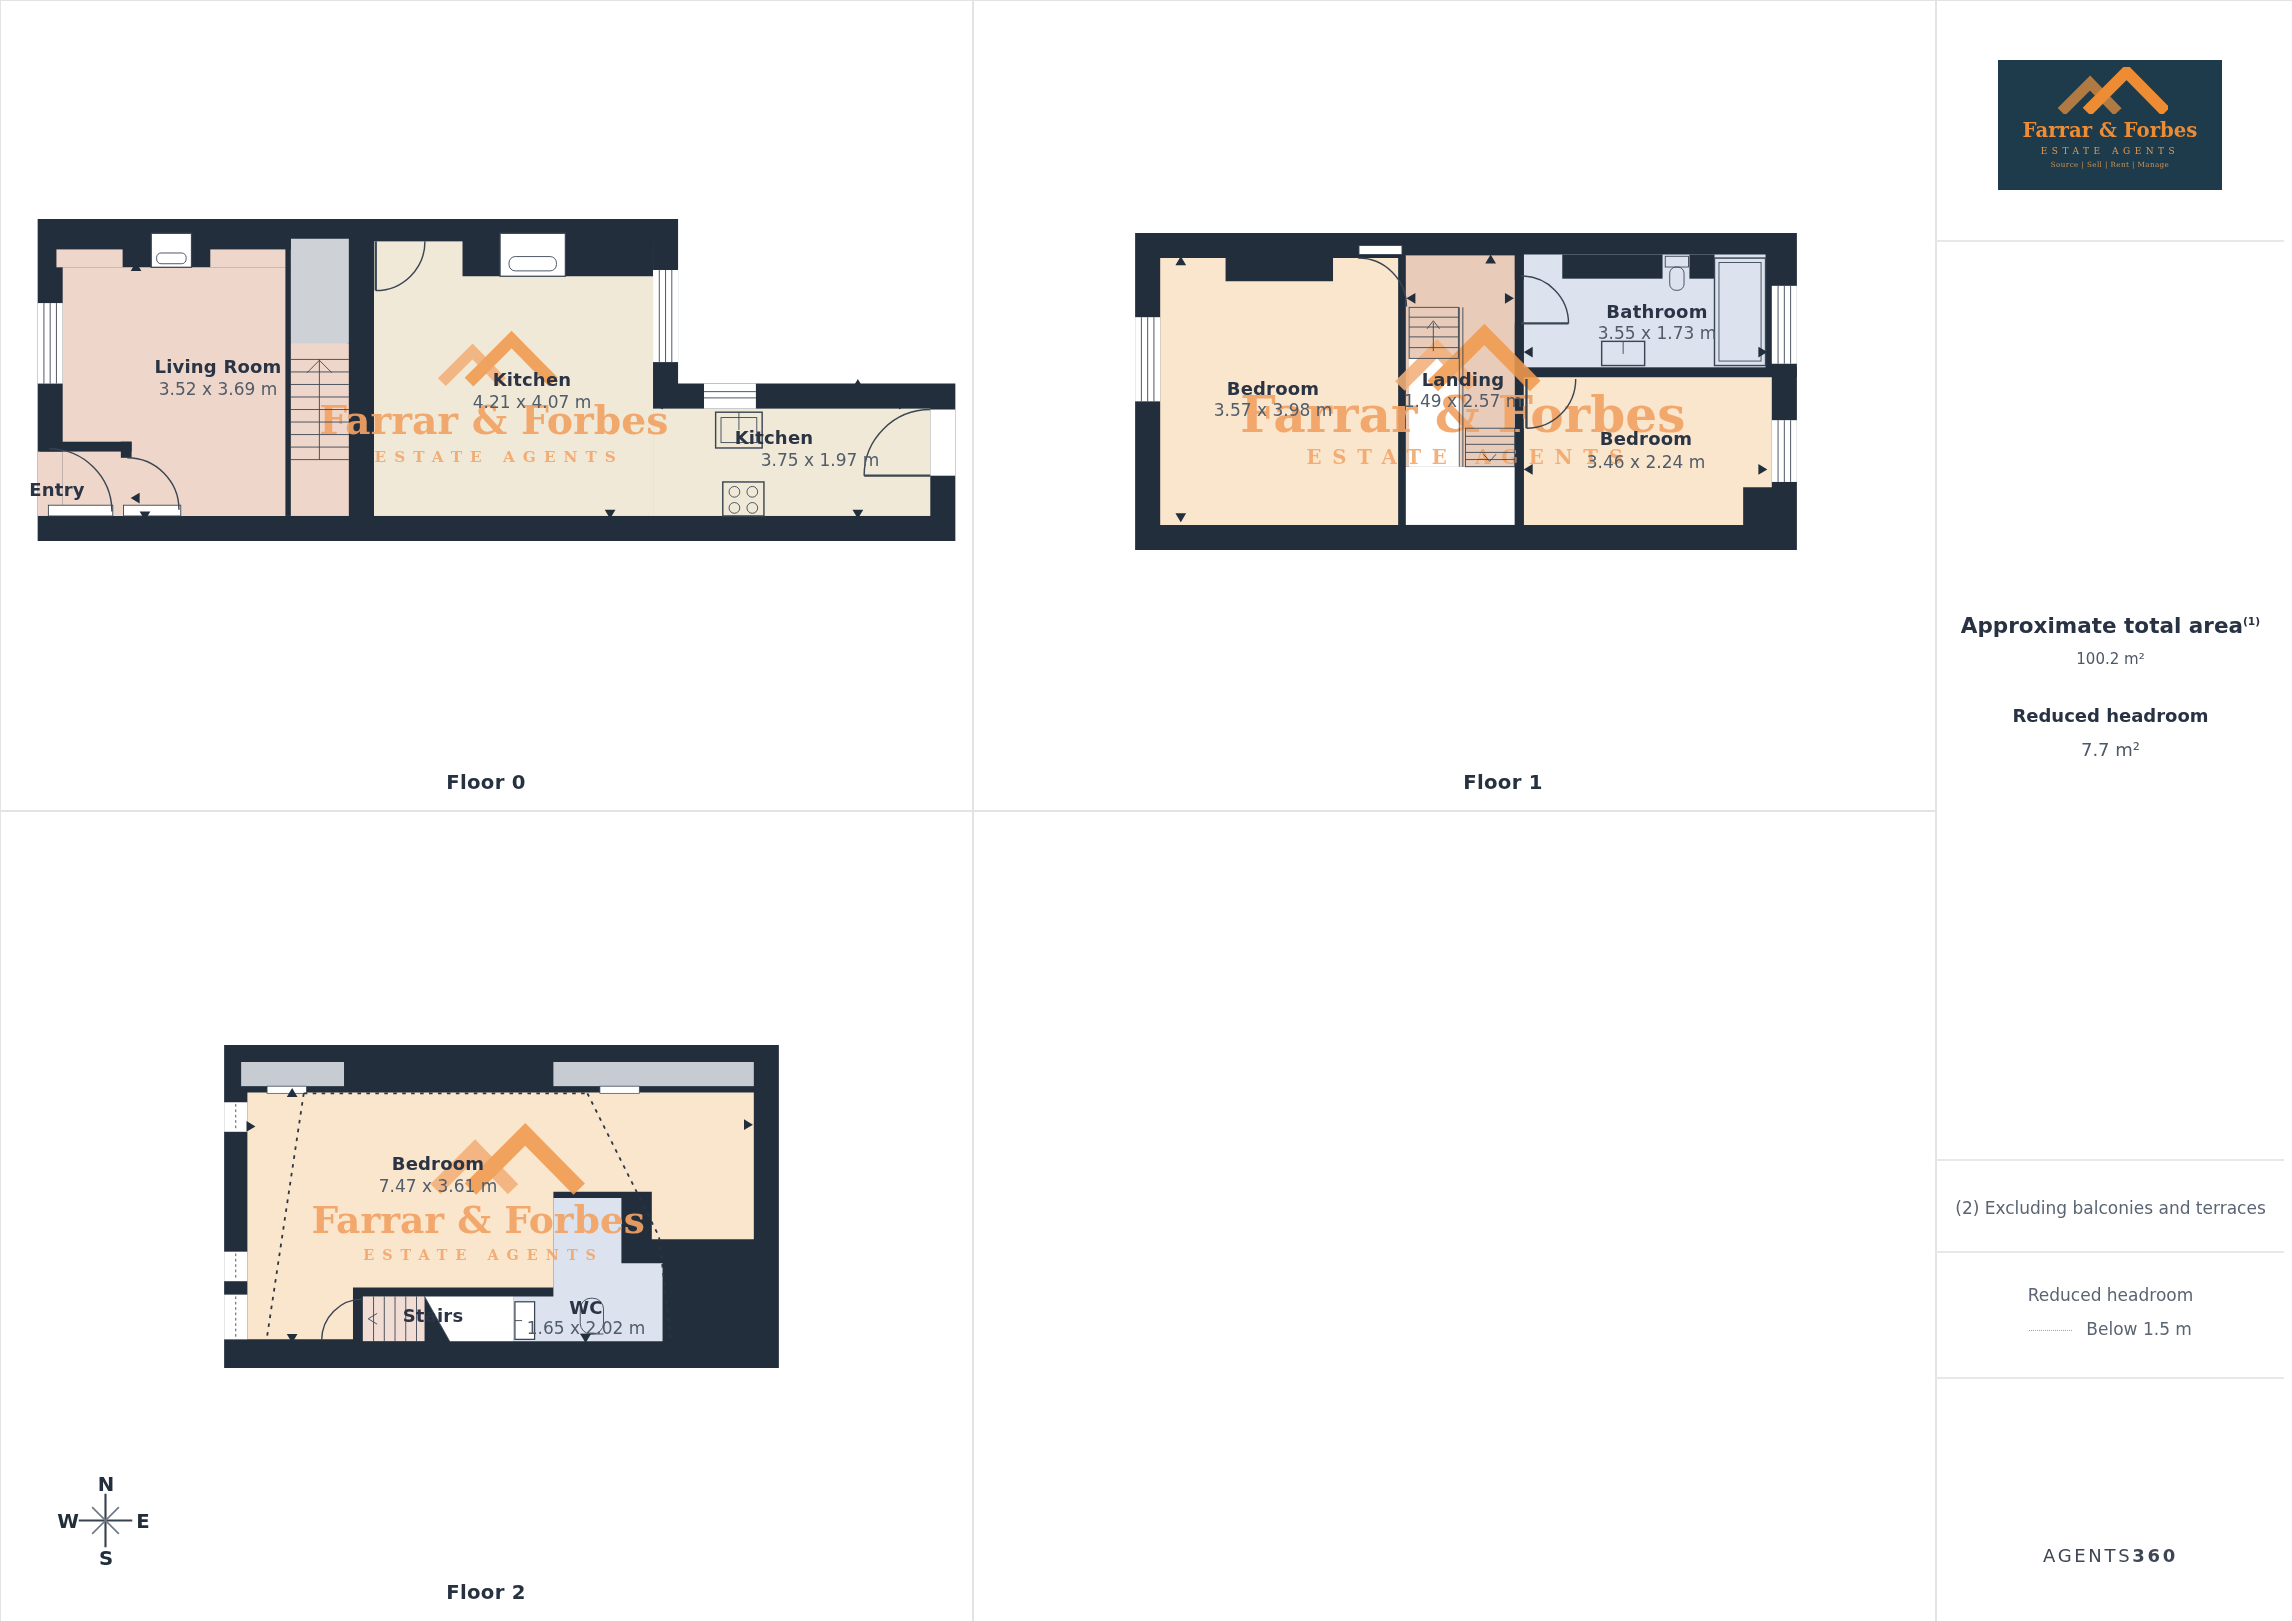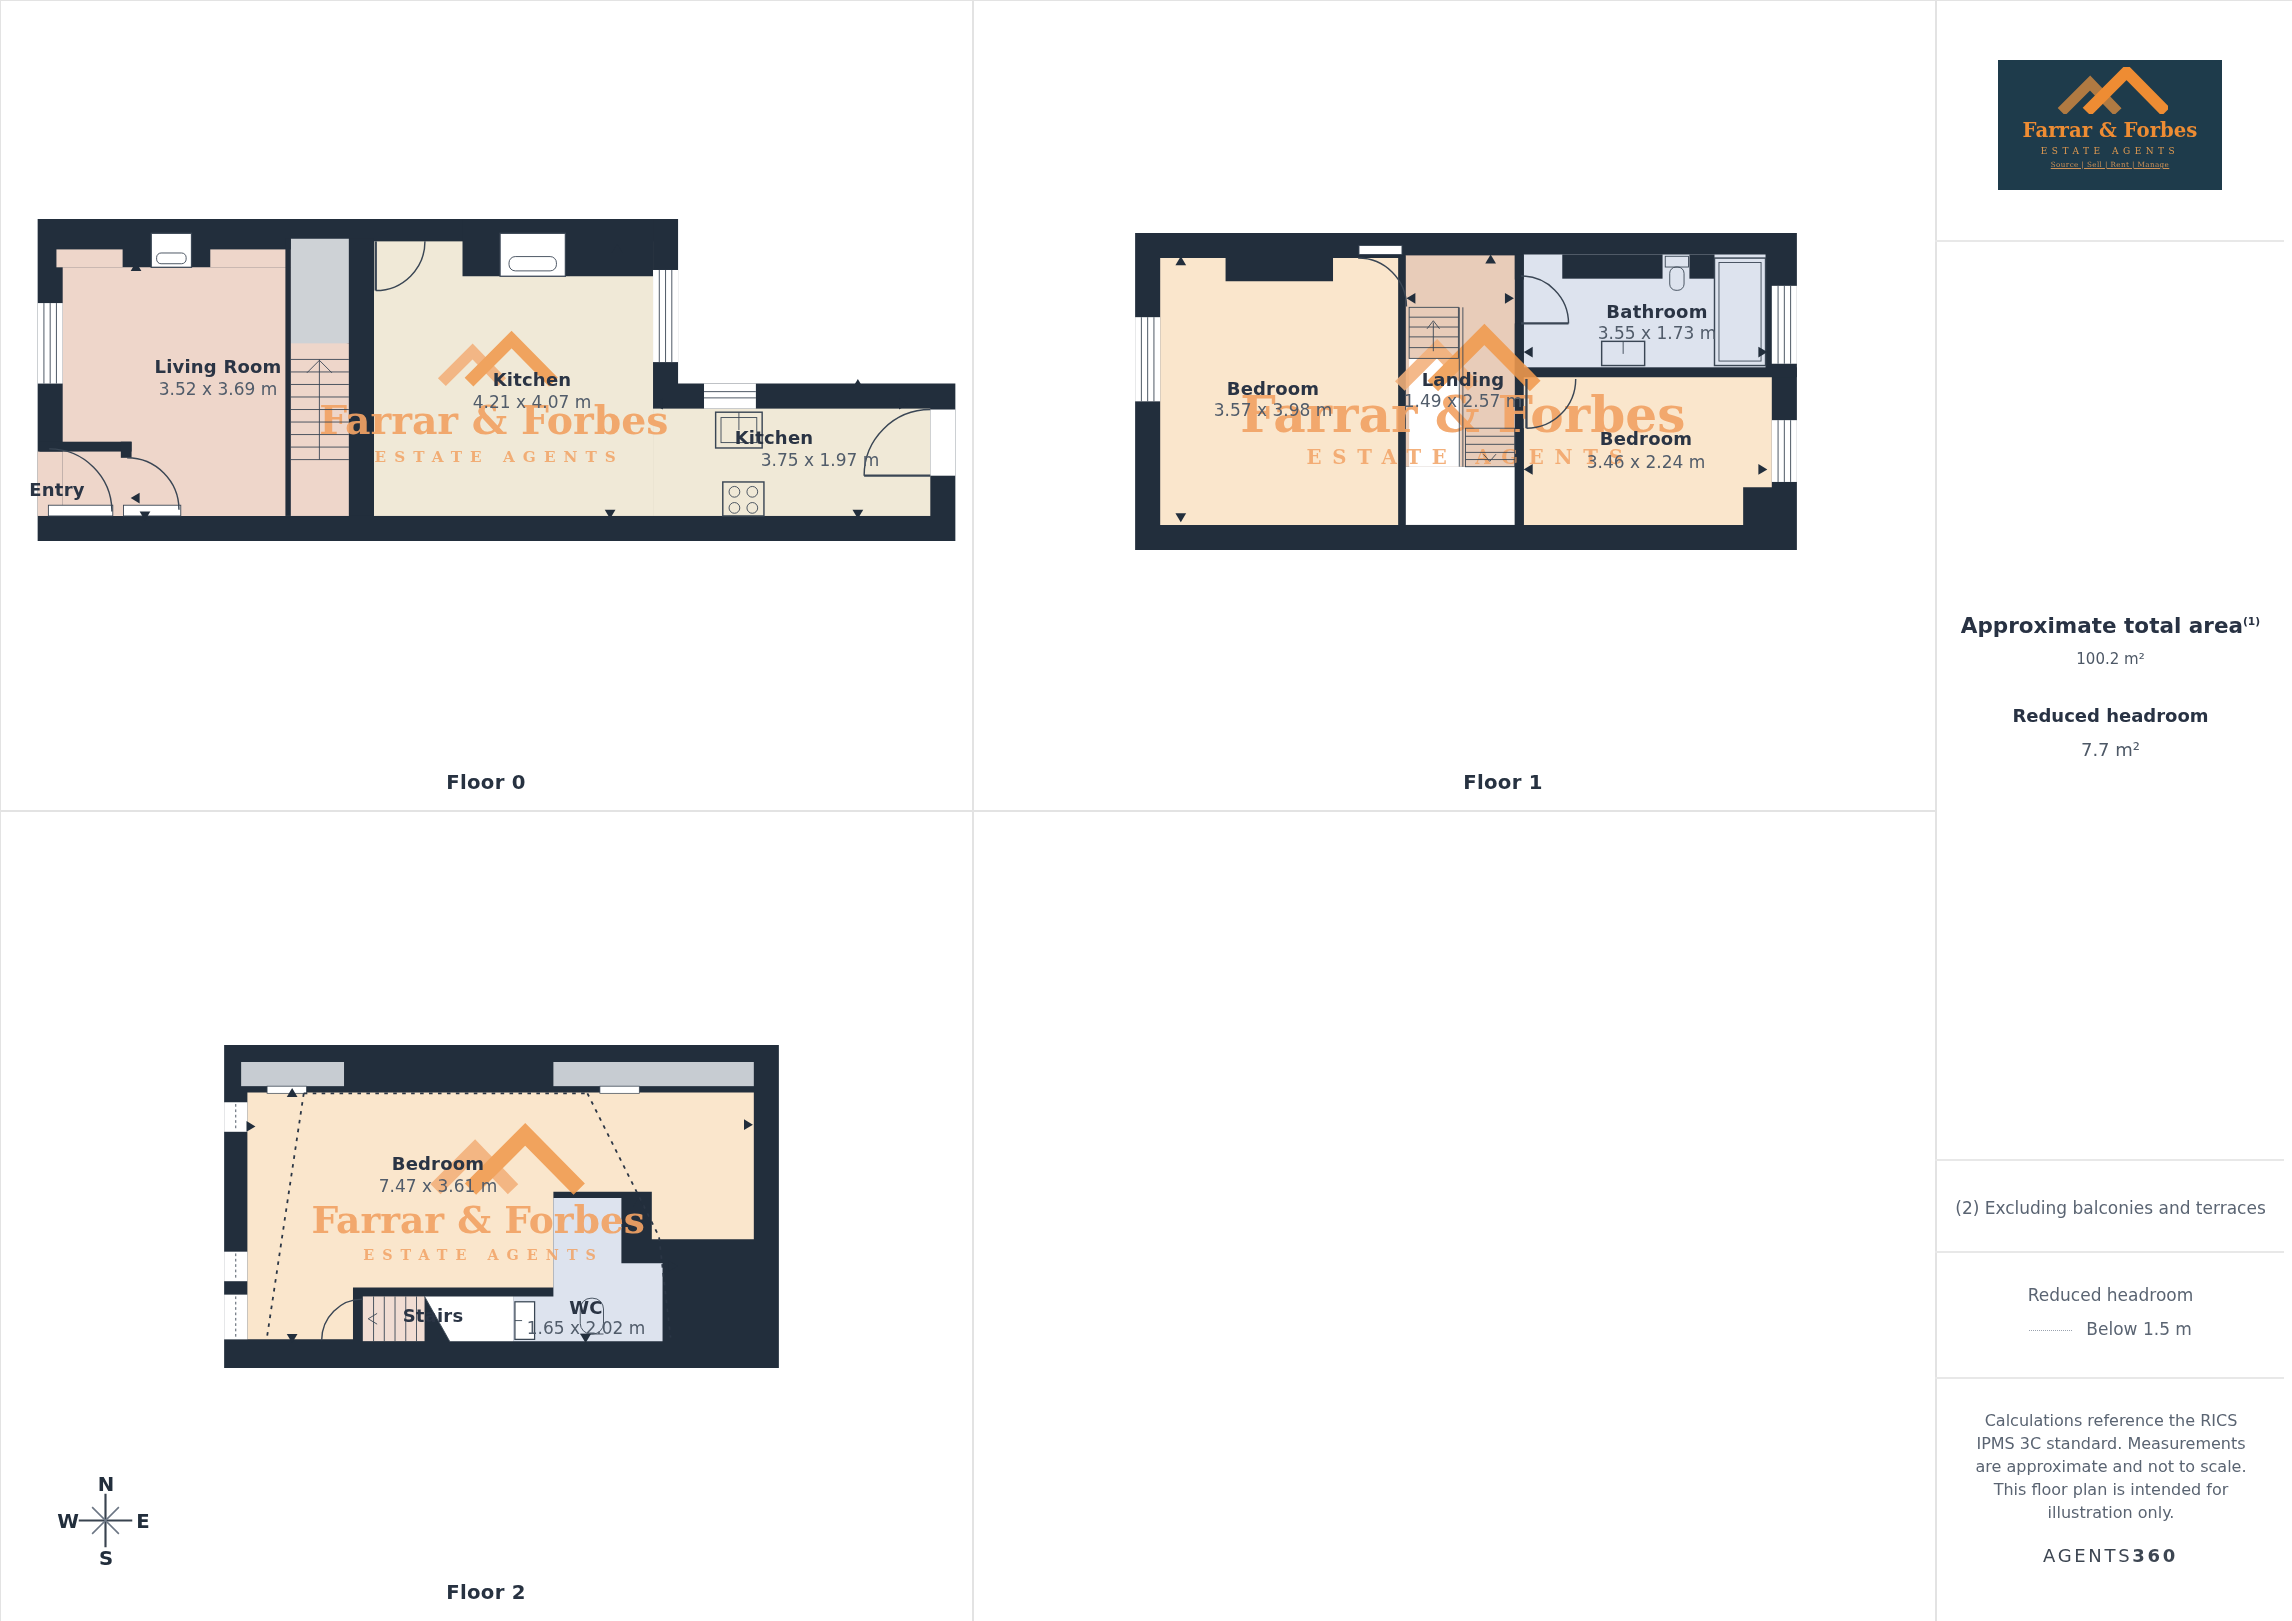--- a/index.html
+++ b/index.html
@@ -10,21 +10,21 @@
   .lbl{position:absolute;transform:translate(-50%,-50%);font-weight:bold;font-size:18px;color:#2a3444;white-space:nowrap;letter-spacing:0.2px;}
   .dim{position:absolute;transform:translate(-50%,-50%);font-weight:400;font-size:17px;color:#515c6a;white-space:nowrap;}
   .floor-label{position:absolute;transform:translate(-50%,-50%);font-weight:600;font-size:19.7px;color:#273241;letter-spacing:0.3px;}
   .compass-letter{position:absolute;transform:translate(-50%,-50%);font-weight:bold;font-size:19.7px;color:#222e3c;}
   
   .side{position:absolute;left:1936px;width:347px;text-align:center;color:#273243;}
   .divider{position:absolute;left:1934px;width:349px;height:1.8px;background:#e8e8e8;}
   .logo-card{position:absolute;left:1997px;top:59px;width:224px;height:130px;background:#1e3b4b;text-align:center;}
   .logo-title{font-family:"DejaVu Serif",serif;font-weight:bold;font-size:19.7px;color:#ee8c33;margin-top:1.8px;}
   .logo-sub{font-family:"DejaVu Serif",serif;font-size:9px;letter-spacing:4.5px;color:#e09a51;margin-top:3.6px;}
-  .logo-tag{font-family:"DejaVu Serif",serif;font-size:7.2px;letter-spacing:0.4px;color:#cf9257;margin-top:4.5px;text-decoration:underline;}
+  .logo-tag{font-family:"DejaVu Serif",serif;font-size:7.2px;letter-spacing:0.4px;color:#cf9257;margin-top:4.5px;}
   .area-title{font-size:21.5px;font-weight:bold;color:#283243;}
   .area-title sup{font-size:10.7px;}
   .area-value{font-size:15px;color:#4d5866;}
   .hr-title{font-size:18px;font-weight:bold;color:#283243;}
   .hr-value{font-size:18px;color:#4d5866;}
   .note{font-size:17px;color:#5a6472;}
   .legend-dash{display:inline-block;width:43px;border-top:1.8px dotted #9aa2ae;vertical-align:middle;margin-right:14.3px;}
   .disclaimer{font-size:16px;line-height:23px;color:#5a6472;}
   .giraffe{font-size:18px;letter-spacing:2.7px;color:#3d4652;}
   .giraffe b{font-weight:bold;}
@@ -310,19 +310,18 @@
   <div class="divider" style="top:1158px;"></div>
   <div class="side note" style="top:1197px;">(2) Excluding balconies and terraces</div>
 
   <div class="divider" style="top:1250px;"></div>
   <div class="side note" style="top:1284px;">Reduced headroom</div>
   <div class="side note" style="top:1318px;">
     <span class="legend-dash"></span><span>Below 1.5 m</span>
   </div>
 
   <div class="divider" style="top:1376px;"></div>
-  <div class="side disclaimer" style="top:1408px;left:1962px;width:296px;">Calculations reference the RICS IPMS 3C standard. Measurements are approximate and not to scale. This floor plan is intended for illustration only.</div>
   <div class="side giraffe" style="top:1544px;">
     <span>AGENTS</span><b>360</b>
   </div>
 
 </div>
 
 
 </body></html>

